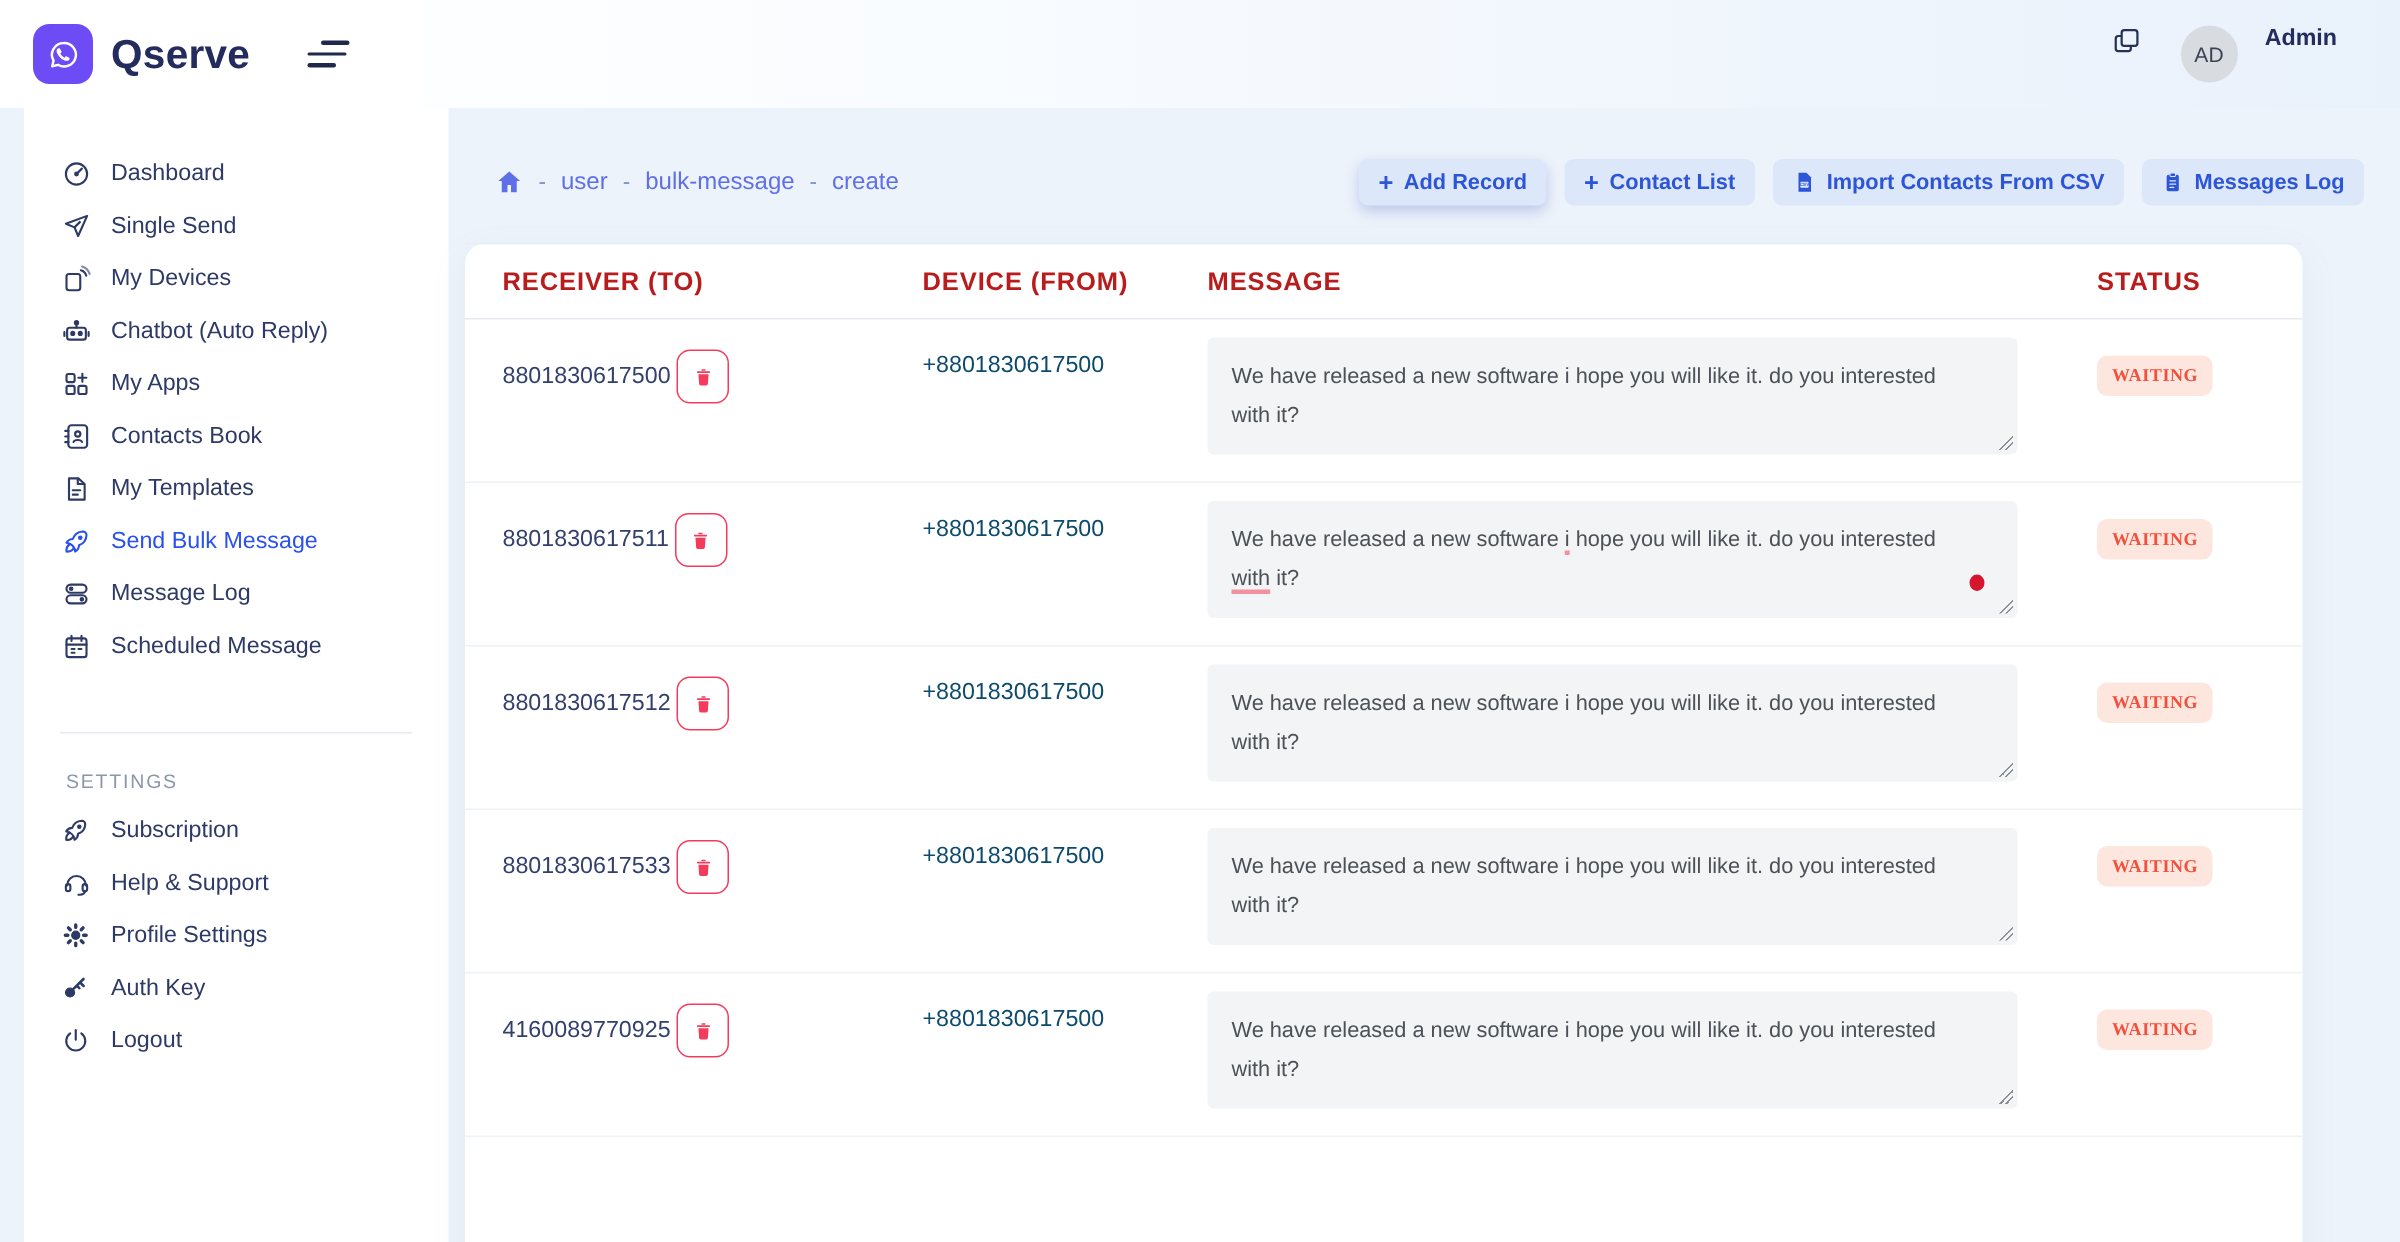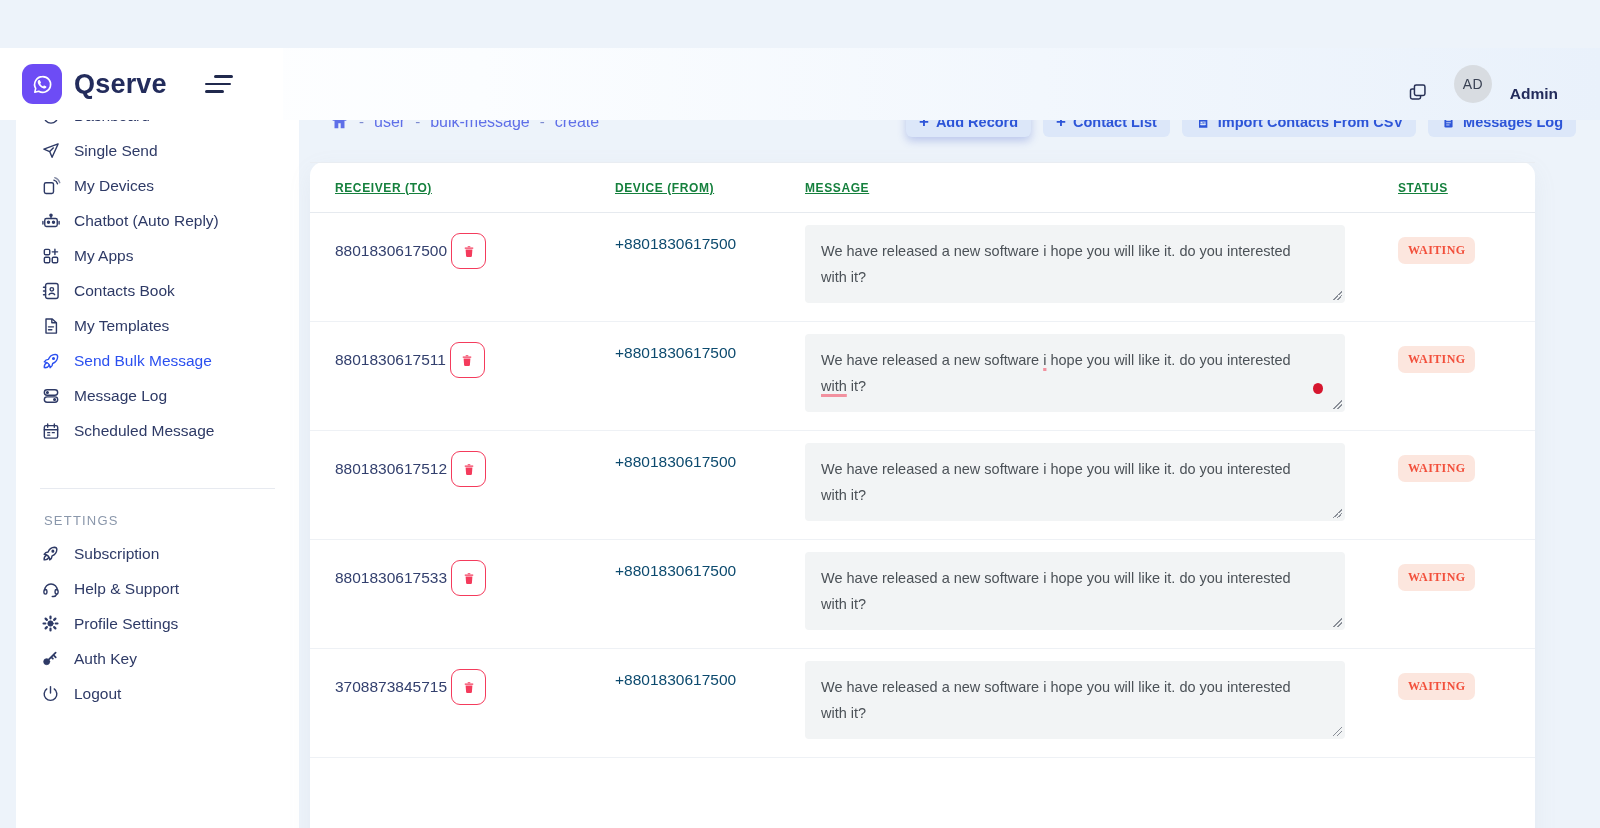--- a/index.html
+++ b/index.html
@@ -3,31 +3,31 @@
 <meta charset="utf-8">
 <style>
   * { margin:0; padding:0; box-sizing:border-box; }
   html,body { width:1600px; height:828px; overflow:hidden;
     font-family:"Liberation Sans", sans-serif;
     background:var(--content-bg,#edf3fa); }
 
   
   .topbar { position:absolute; left:0; top:0; width:1600px; height:72px;
     background:linear-gradient(90deg,#ffffff 0%,#fbfdff 30%,#e9f1fb 100%);
-    display:flex; align-items:center; z-index:5;margin-top:48px; }
+    display:flex; align-items:center; z-index:5; }
   .brand-wrap { width:283px; display:flex; align-items:center; padding-left:22px; background:#fff; height:72px; }
   .logo-badge { width:40px; height:40px; border-radius:11px; background:var(--brand-purple,#6d4cf5);
     display:flex; align-items:center; justify-content:center; flex:0 0 auto; }
   .brand-name { font-size:27px; font-weight:800; color:var(--navy,#232c5c); margin-left:12px; letter-spacing:.2px; }
   .hamburger { margin-left:38px; width:28px; height:18px; display:flex; flex-direction:column; justify-content:space-between; cursor:pointer; background:#fff; border:none; }
   .hamburger span { height:2.6px; border-radius:2px; background:#20294d; }
   .hamburger .b1 { width:19px; align-self:flex-end; }
   .hamburger .b2 { width:26px; }
   .hamburger .b3 { width:19px; }
-  .topbar-right { margin-left:auto; display:flex; align-items:flex-end; gap:18px; padding-right:42px; }
+  .topbar-right { margin-left:auto; display:flex; align-items:flex-start; gap:18px; padding-right:42px; }
   .win-icon { color:#273055; display:flex; cursor:pointer; background:transparent; border:none; margin-right:8px; }
   .avatar { width:38px; height:38px; border-radius:50%; background:#d8dce1; color:#3a4254;
     font-size:14px; font-weight:500; display:flex; align-items:center; justify-content:center; letter-spacing:.3px; }
   .user-name { font-size:15.5px; font-weight:700; color:var(--navy,#232c5c); }
 
   
   .sidebar { position:absolute; left:16px; top:72px; width:283px; height:756px; background:#fff; padding-top:26px; }
   .menu { list-style:none; }
   .menu li { height:35px; display:flex; align-items:center; padding-left:24px; cursor:pointer;
     color:var(--sidebar-text,#2e3a66); font-size:15.5px; }
@@ -54,21 +54,21 @@
     border-radius:14px; box-shadow:0 8px 24px rgba(140,152,164,.09); }
   .card-top { display:flex; align-items:center; padding:20px 22px 18px 22px; }
   .counter { font-size:15.5px; font-weight:500; color:#1c2550; }
   .send-btn { margin-left:auto; display:flex; align-items:center; gap:8px; height:31px; padding:0 14px;
     background:#e2eafb; color:#2a4fd6; border:none; border-radius:6px; font-size:14.5px; font-weight:600; cursor:pointer;
     font-family:"Liberation Sans", sans-serif; }
   .card-div { height:1px; background:#e9edf2; margin:0; }
 
   .thead, .trow { display:grid; grid-template-columns:305px 190px 591px 1fr; }
   .thead { height:50px; align-items:center; border-bottom:1px solid #e6eaef; }
-  .th { font-size:12px; font-weight:700; letter-spacing:.6px; color:#15803d;text-decoration:underline; }
+  .th { font-size:17px; font-weight:700; letter-spacing:.6px; color:#b91c1c; }
   .th.c1, .td-pad { padding-left:25px; }
   .th.c4 { padding-left:2px; }
 
   .trow { border-bottom:1px solid #eef1f5; min-height:104px; padding:10px 0 18px 0; }
   .cell-receiver { display:flex; align-items:center; gap:4px; padding-left:25px; margin-top:8px; height:40px; }
   .receiver-num { font-size:15.5px; color:#33406e; }
   .trash-btn { width:35px; height:36px; border:1.6px solid var(--danger,#f43b5c); border-radius:9px;
     background:#fff; color:var(--danger,#f43b5c); display:flex; align-items:center; justify-content:center; cursor:pointer; }
   .cell-device { padding-top:12px; font-size:15.5px; color:#0c4a6e; }
   .cell-message { padding-top:2px; }
@@ -409,21 +409,21 @@
     <div class="cell-device">+8801830617500</div>
     <div class="cell-message">
       <div class="msgbox">We have released a new software i hope you will like it. do you interested with it?</div>
     </div>
     <div class="cell-status">
       <span class="badge">WAITING</span>
     </div>
   </div>
         <div class="trow">
     <div class="cell-receiver">
-      <span class="receiver-num">3708873845715</span>
+      <span class="receiver-num">4160089770925</span>
       <button class="trash-btn">
         <svg width="14" height="15" viewBox="0 0 24 24" fill="currentColor">
           <rect x="4.5" y="5.2" width="15" height="1.9" rx=".9"></rect>
           <rect x="9.5" y="2.8" width="5" height="1.9" rx=".9"></rect>
           <path d="M6.2 8.6h11.6l-.8 11.2a1.9 1.9 0 0 1-1.9 1.7H8.9A1.9 1.9 0 0 1 7 19.8z"></path>
         </svg>
       </button>
     </div>
     <div class="cell-device">+8801830617500</div>
     <div class="cell-message">

